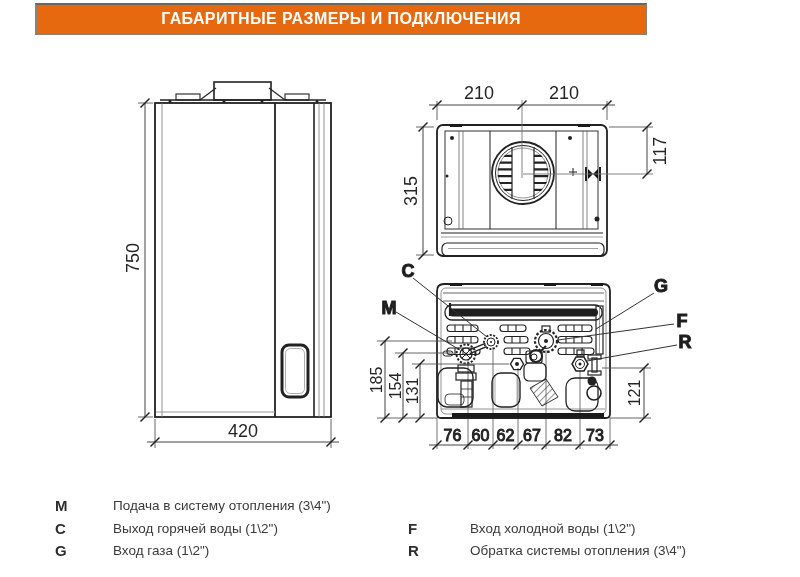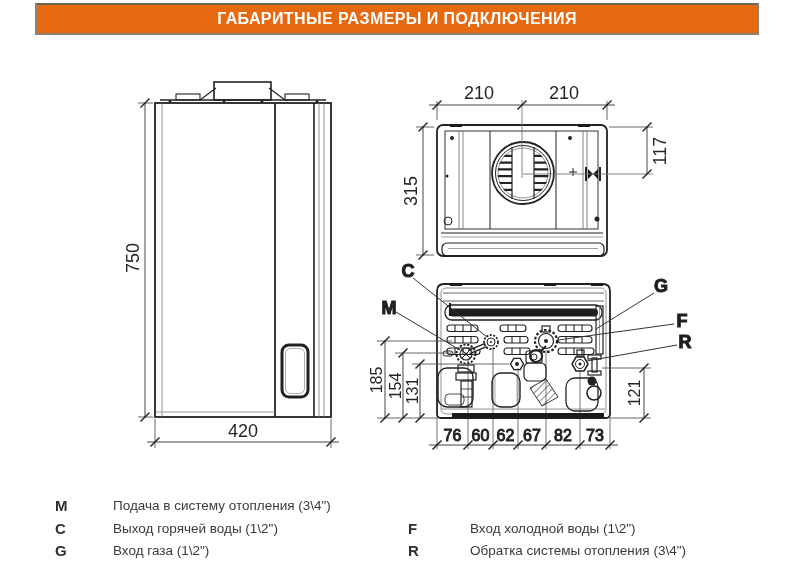--- a/index.html
+++ b/index.html
@@ -1,18 +1,18 @@
 <!DOCTYPE html>
 <html><head>
 <meta charset="utf-8">
 <style>
   html,body{margin:0;padding:0;background:#fff;}
   .page{position:relative;width:800px;height:577px;background:#fff;overflow:hidden;
         font-family:"Liberation Sans",sans-serif;}
-  .header-bar{position:absolute;left:35px;top:3px;width:724px;height:32px;box-sizing:border-box;
+  .header-bar{position:absolute;left:35px;top:3px;width:612px;height:32px;box-sizing:border-box;
         background:#e7690f;border:2px solid #8b8175;border-top-color:#6e655b;
         display:flex;align-items:center;justify-content:center;}
   .header-bar span{color:#fff;font-weight:bold;font-size:16px;letter-spacing:.4px;}
   .drawing{position:absolute;left:0;top:0;}
   svg text{font-family:"Liberation Sans",sans-serif;fill:#262626;}
   .dim-lg{font-size:18px;}
   .dim{font-size:16px;}
   .conn{font-size:18px;font-weight:bold;fill:#1d1d1f;}
   .lg-key{position:absolute;font-weight:bold;font-size:15px;color:#2e2e30;}
   .lg-desc{position:absolute;font-size:13.5px;color:#3a3a3c;white-space:nowrap;}

